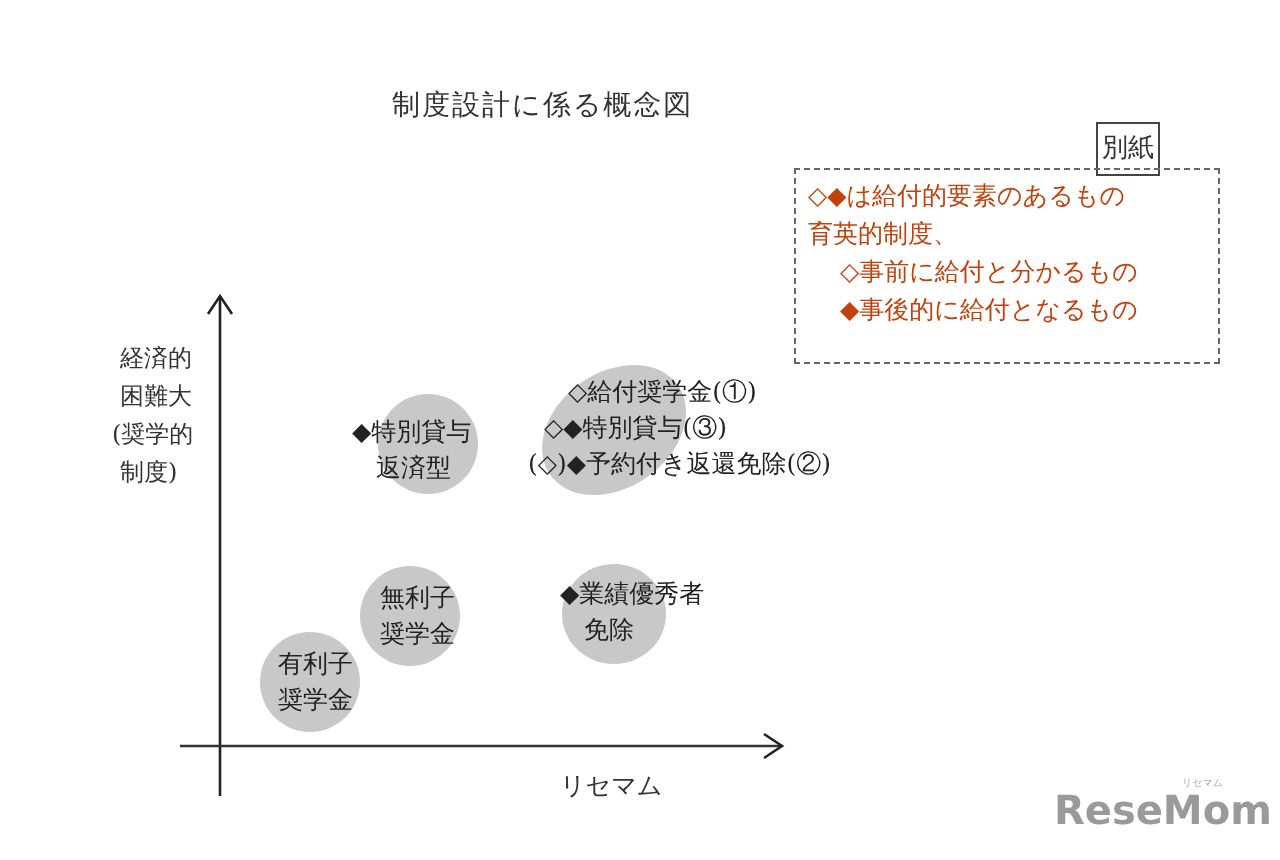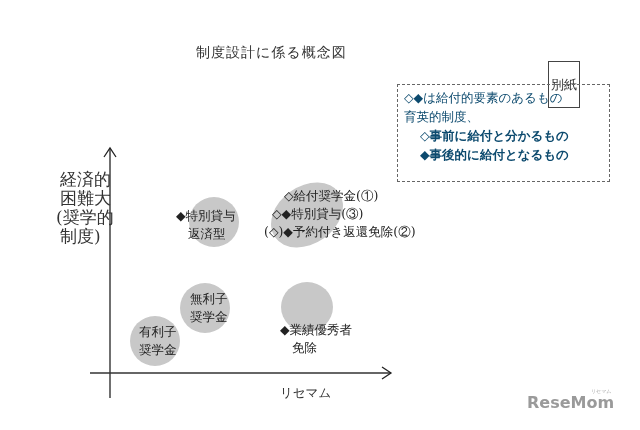--- a/index.html
+++ b/index.html
@@ -1,30 +1,30 @@
 <!DOCTYPE html>
 <html><head>
 <meta charset="utf-8">
 <style>
   html, body { margin:0; padding:0; }
   body { width:640px; height:430px; background:#ffffff; position:relative; overflow:hidden;
          font-family:"DejaVu Serif","Liberation Serif",serif; color:#222; }
   .abs { position:absolute; }
   .title { left:196px; top:44px; font-size:14px; letter-spacing:1px; color:#333; white-space:nowrap; }
-  .bessi { left:548px; top:61px; font-size:13px; border:1px solid #444; padding:14px 2px; line-height:17px; color:#333; }
+  .bessi { left:548px; top:61px; font-size:13px; border:1px solid #444; padding:4px 2px; line-height:17px; color:#333; }
   .legend { left:397px; top:84px; width:213px; height:98px; border:1px dashed #666; box-sizing:border-box;
-            font-size:12.5px; line-height:19px; padding:3px 6px; color:#0c4a6e; }
+            font-size:12.5px; line-height:19px; padding:3px 6px; color:#c2410c; }
   .legend div { white-space:nowrap; }
-  .legend .ind { padding-left:16px;font-weight:bold; }
-  .ylabel { left:56px; top:170px; font-size:17px; line-height:19px; white-space:nowrap; color:#333; }
+  .legend .ind { padding-left:16px; }
+  .ylabel { left:56px; top:170px; font-size:12px; line-height:19px; white-space:nowrap; color:#333; }
   .xlabel { left:280px; top:383px; font-size:12.5px; line-height:19px; white-space:nowrap; color:#333; }
   .blob { background:#c8c8c8; border-radius:50%; }
   .lbl { font-size:12.5px; line-height:18px; white-space:nowrap; color:#222; }
   .logo { left:527px; top:393px; font-family:"DejaVu Sans","Liberation Sans",sans-serif; font-weight:bold;
-          font-size:16px; color:#9a9a9a; letter-spacing:0px; }
+          font-size:20px; color:#9a9a9a; letter-spacing:0px; }
   .logo-kana { left:591px; top:388px; font-size:5px; color:#aaa; font-family:"DejaVu Sans",sans-serif; }
 </style>
 </head>
 <body>
 
 <div class="abs title">制度設計に係る概念図</div>
 
 <div class="abs bessi">別紙</div>
 
 <div class="abs legend">
@@ -66,21 +66,21 @@
 <div class="abs lbl" style="left:190px;top:290px;">
   <div>無利子</div>
   <div>奨学金</div>
 </div>
 
 <div class="abs lbl" style="left:139px;top:323px;">
   <div>有利子</div>
   <div>奨学金</div>
 </div>
 
-<div class="abs lbl" style="left:280px;top:288px;margin-top:33px;">
+<div class="abs lbl" style="left:280px;top:288px;">
   <div>◆業績優秀者</div>
   <div style="padding-left:12px">免除</div>
 </div>
 
 <div class="abs lbl" style="left:264px;top:187px;">
   <div style="padding-left:20px">◇給付奨学金(①)</div>
   <div style="padding-left:8px">◇◆特別貸与(③)</div>
   <div>(◇)◆予約付き返還免除(②)</div>
 </div>
 

